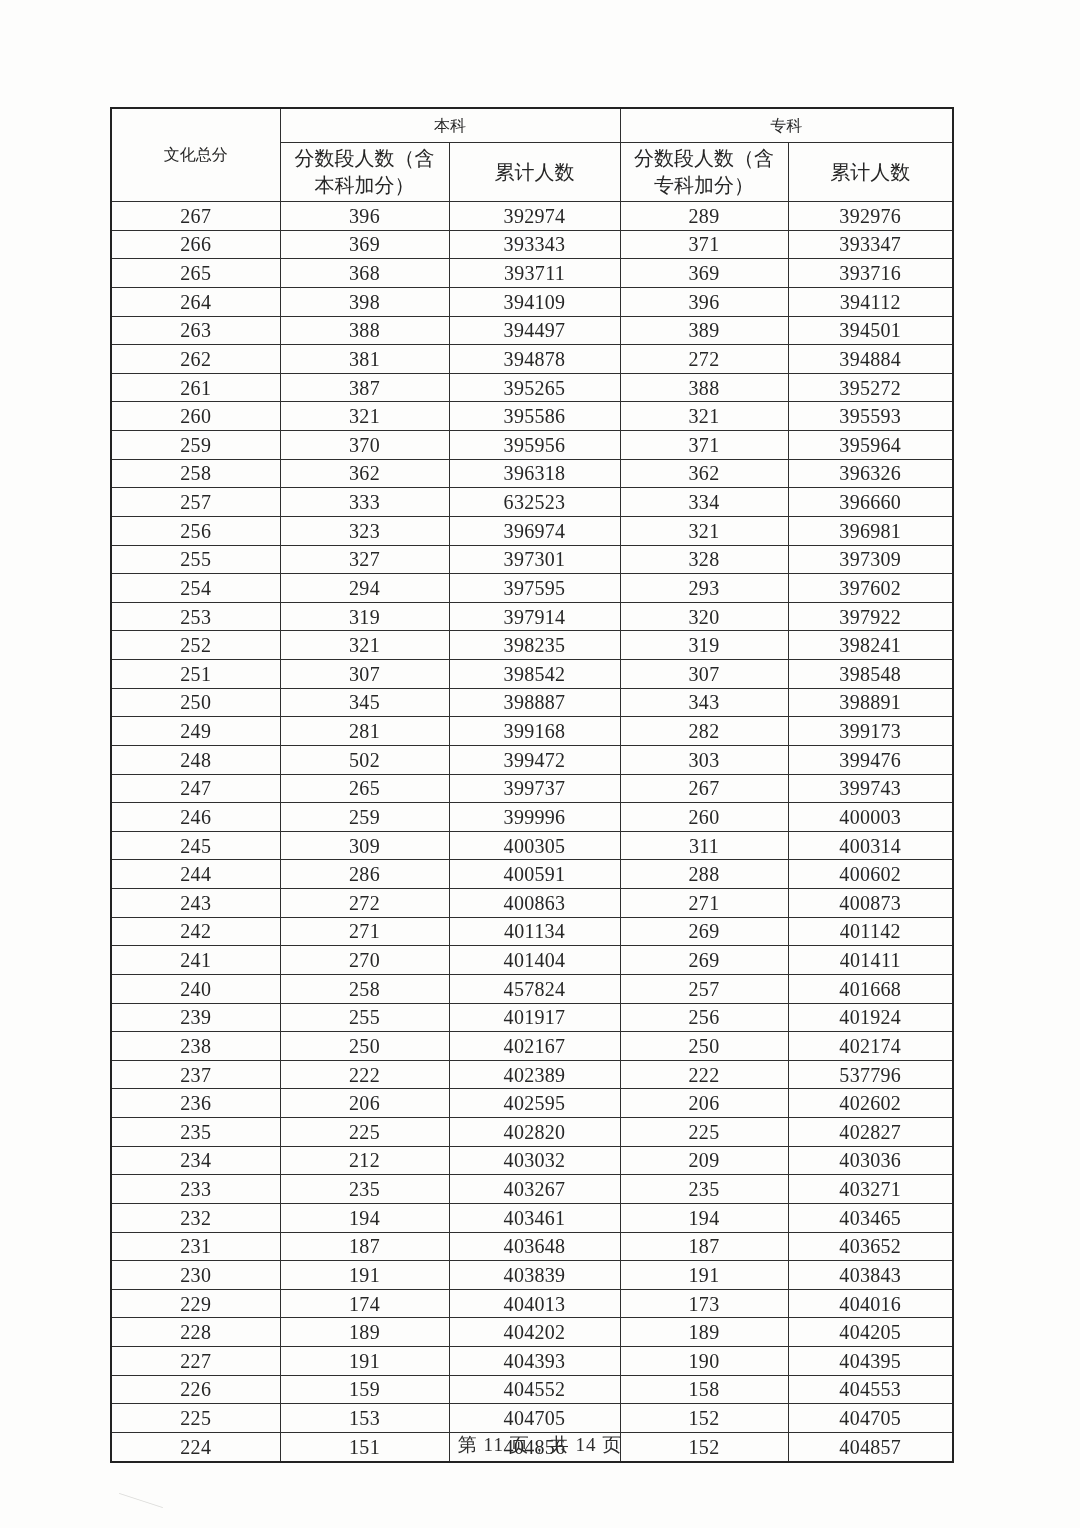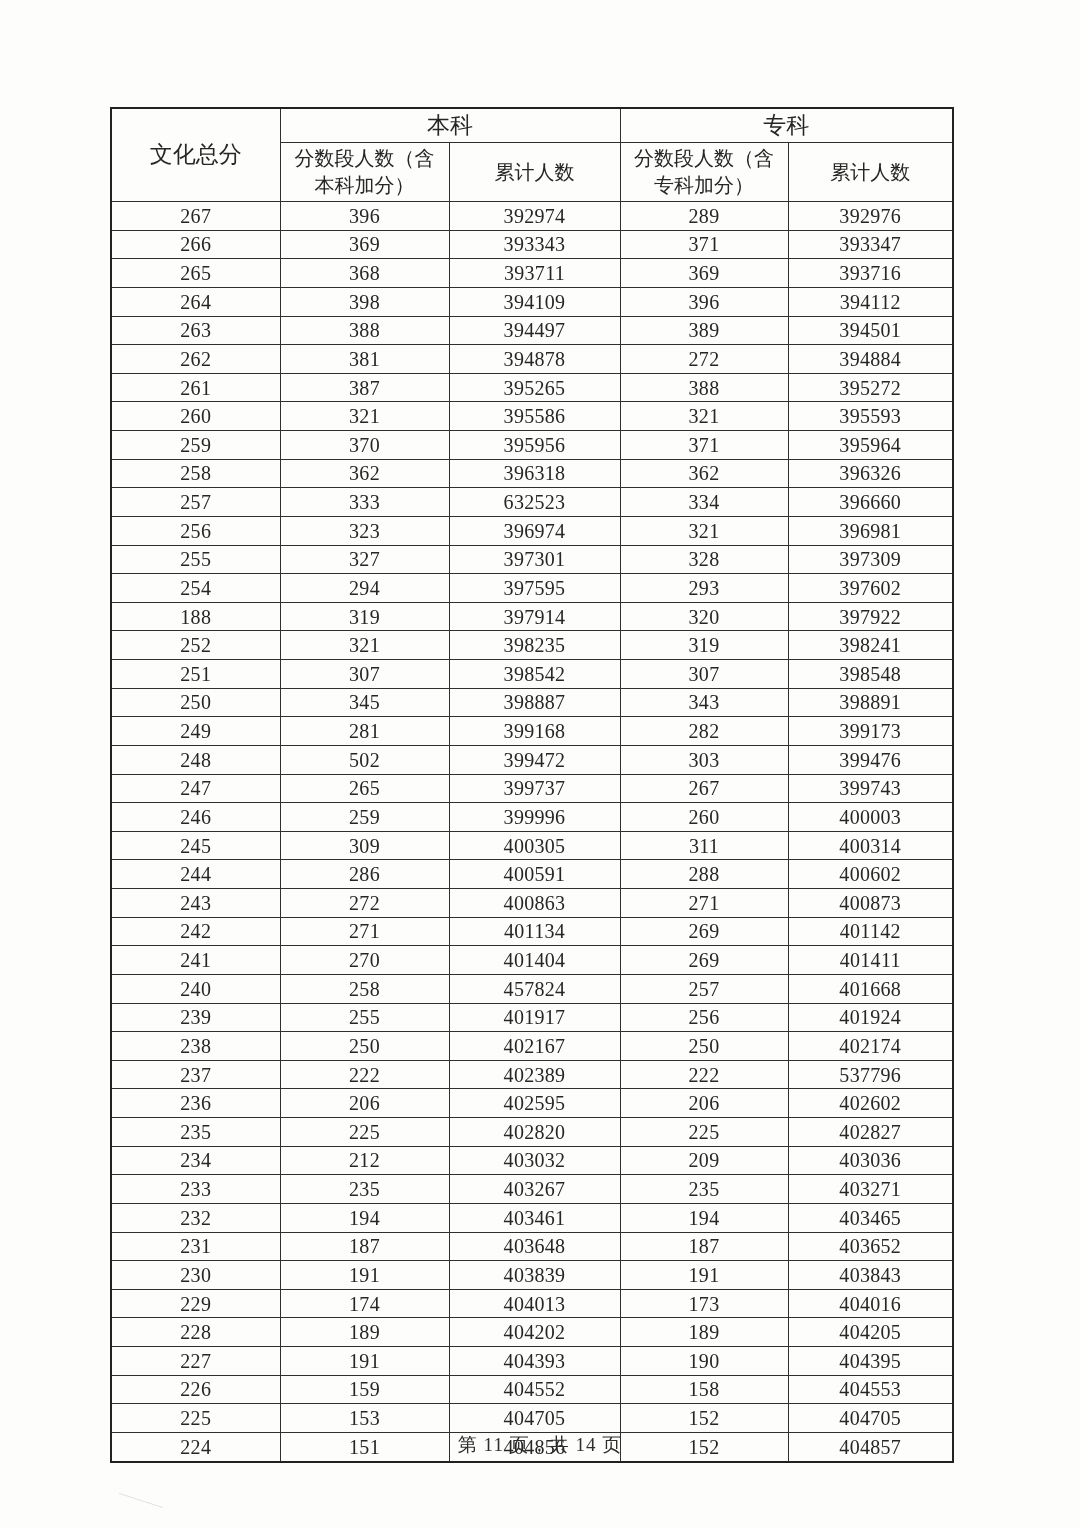--- a/index.html
+++ b/index.html
@@ -31,21 +31,21 @@
     text-align: center;
     vertical-align: middle;
     font-weight: normal;
     overflow: hidden;
   }
   table.score-table {
     border: 2px solid #222222;
   }
   tr.group-row th {
     height: 33px;
-    font-size: 23px;
+    font-size: 16px;
     line-height: 1.1;
     margin-left: 24px;
   }
   th.total-score-cell {
     font-size: 21px;
   }
   tr.sub-row th {
     height: 58px;
     font-size: 20px;
     line-height: 1.35;
@@ -195,21 +195,21 @@
           <td>397309</td>
         </tr>
         <tr>
           <td>254</td>
           <td>294</td>
           <td>397595</td>
           <td>293</td>
           <td>397602</td>
         </tr>
         <tr>
-          <td>188</td>
+          <td>253</td>
           <td>319</td>
           <td>397914</td>
           <td>320</td>
           <td>397922</td>
         </tr>
         <tr>
           <td>252</td>
           <td>321</td>
           <td>398235</td>
           <td>319</td>

